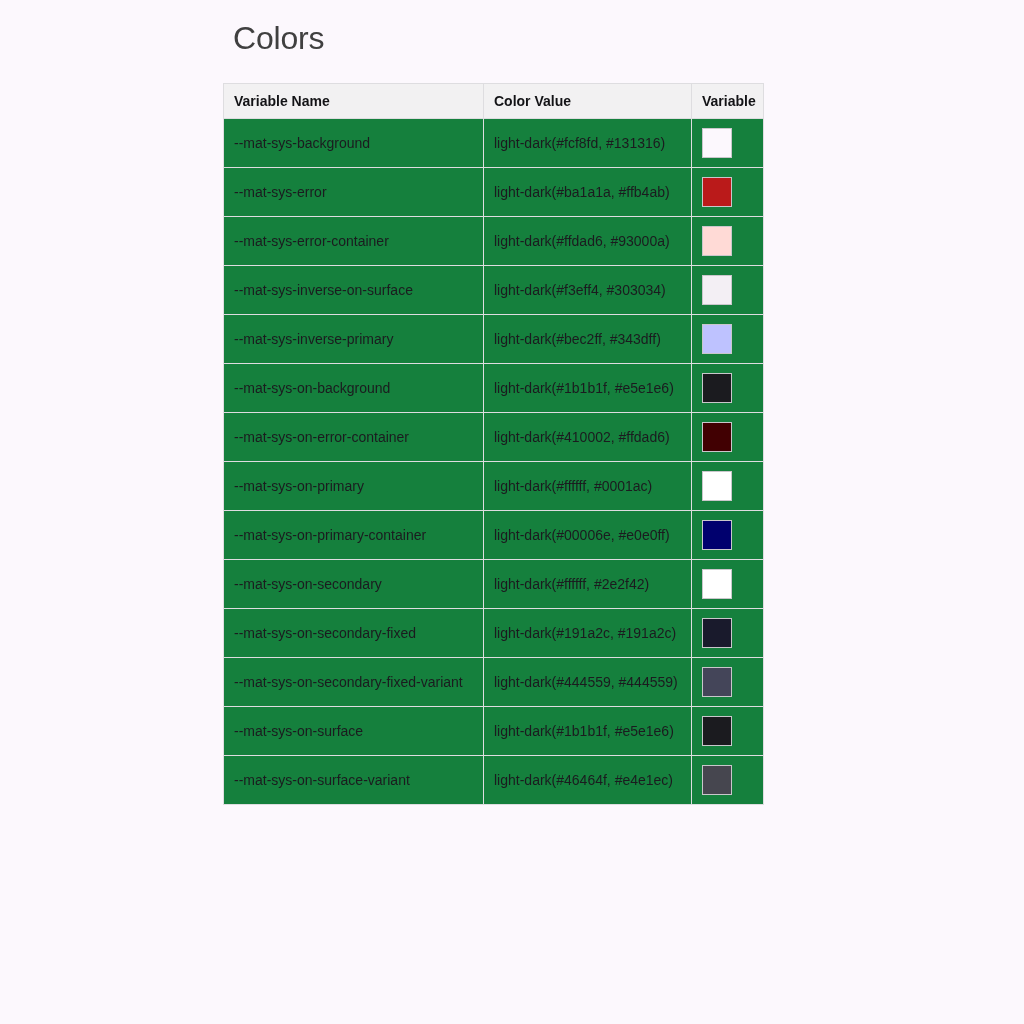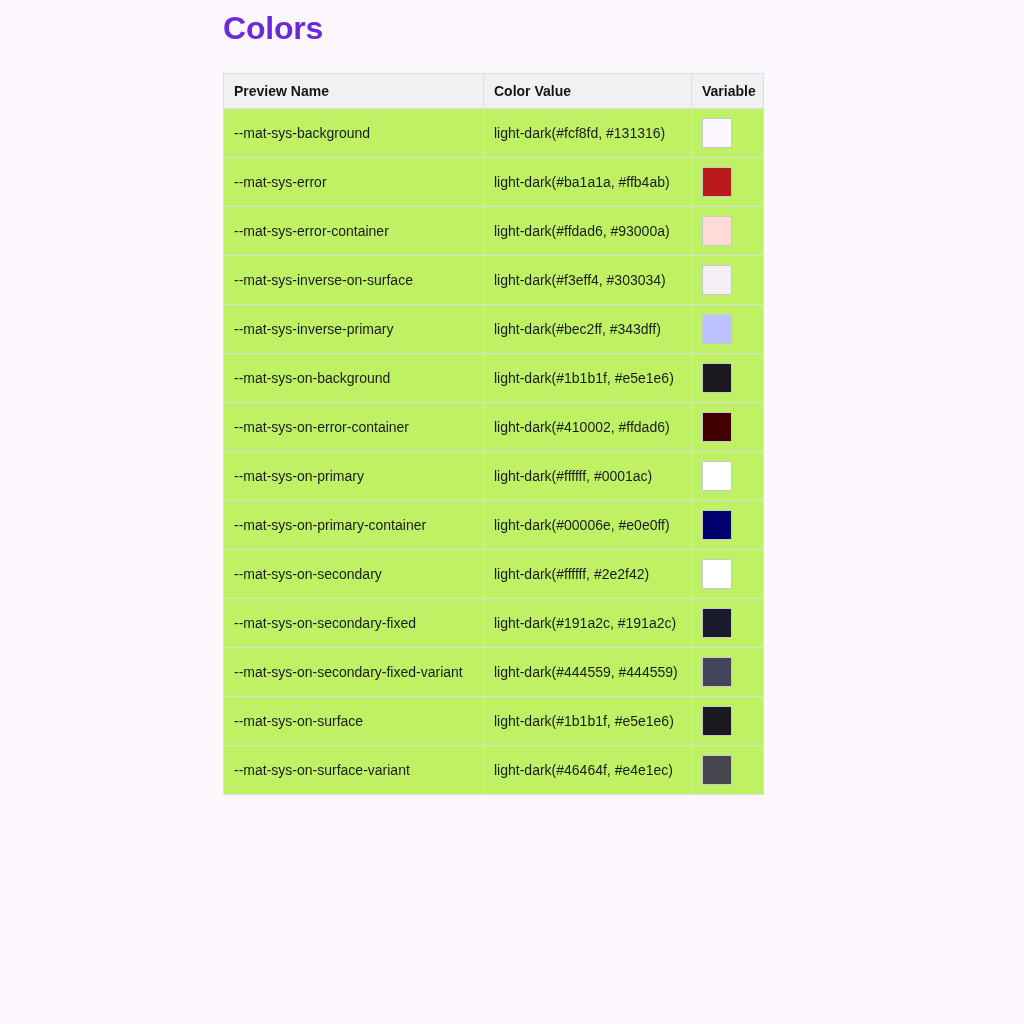--- a/index.html
+++ b/index.html
@@ -18,25 +18,25 @@
   .page {
     position: relative;
     width: 1024px;
     height: 1024px;
     box-sizing: border-box;
     padding-left: 223px;
     padding-top: 8px;
   }
   .page-title {
     font-size: 32px;
-    font-weight: bold;
+    font-weight: normal;
     line-height: 40px;
     letter-spacing: -0.2px;
-    color: #6d28d9;
-    margin: 0;
+    color: #404040;
+    margin: 10px;
     padding: 0;
   }
   .table-wrap {
     margin-top: 25px;
     width: 540px;
   }
   table.colors-table {
     border-collapse: collapse;
     width: 540px;
     table-layout: fixed;
@@ -56,21 +56,21 @@
     font-weight: bold;
     height: 34px;
     line-height: 34px;
     padding: 0 10px;
     color: #131316;
     white-space: nowrap;
     overflow: hidden;
   }
   table.colors-table tbody td {
     height: 49px;
-    background: #bef264;
+    background: #15803d;
     color: #1b1b1f;
     white-space: nowrap;
     overflow: hidden;
   }
   col.col-name   { width: 260px; }
   col.col-value  { width: 208px; }
   col.col-prev   { width: 72px; }
 
   td.cell-preview {
     padding: 0 0 0 9px;
@@ -98,21 +98,21 @@
 
   <div class="table-wrap">
     <table class="colors-table">
       <colgroup>
         <col class="col-name">
         <col class="col-value">
         <col class="col-prev">
       </colgroup>
       <thead>
         <tr>
-          <th>Preview Name</th>
+          <th>Variable Name</th>
           <th>Color Value</th>
           <th>Variable</th>
         </tr>
       </thead>
       <tbody id="table-body">
           <tr>
             <td class="cell-name">
               <span class="var-name">--mat-sys-background</span>
             </td>
             <td class="cell-value">

